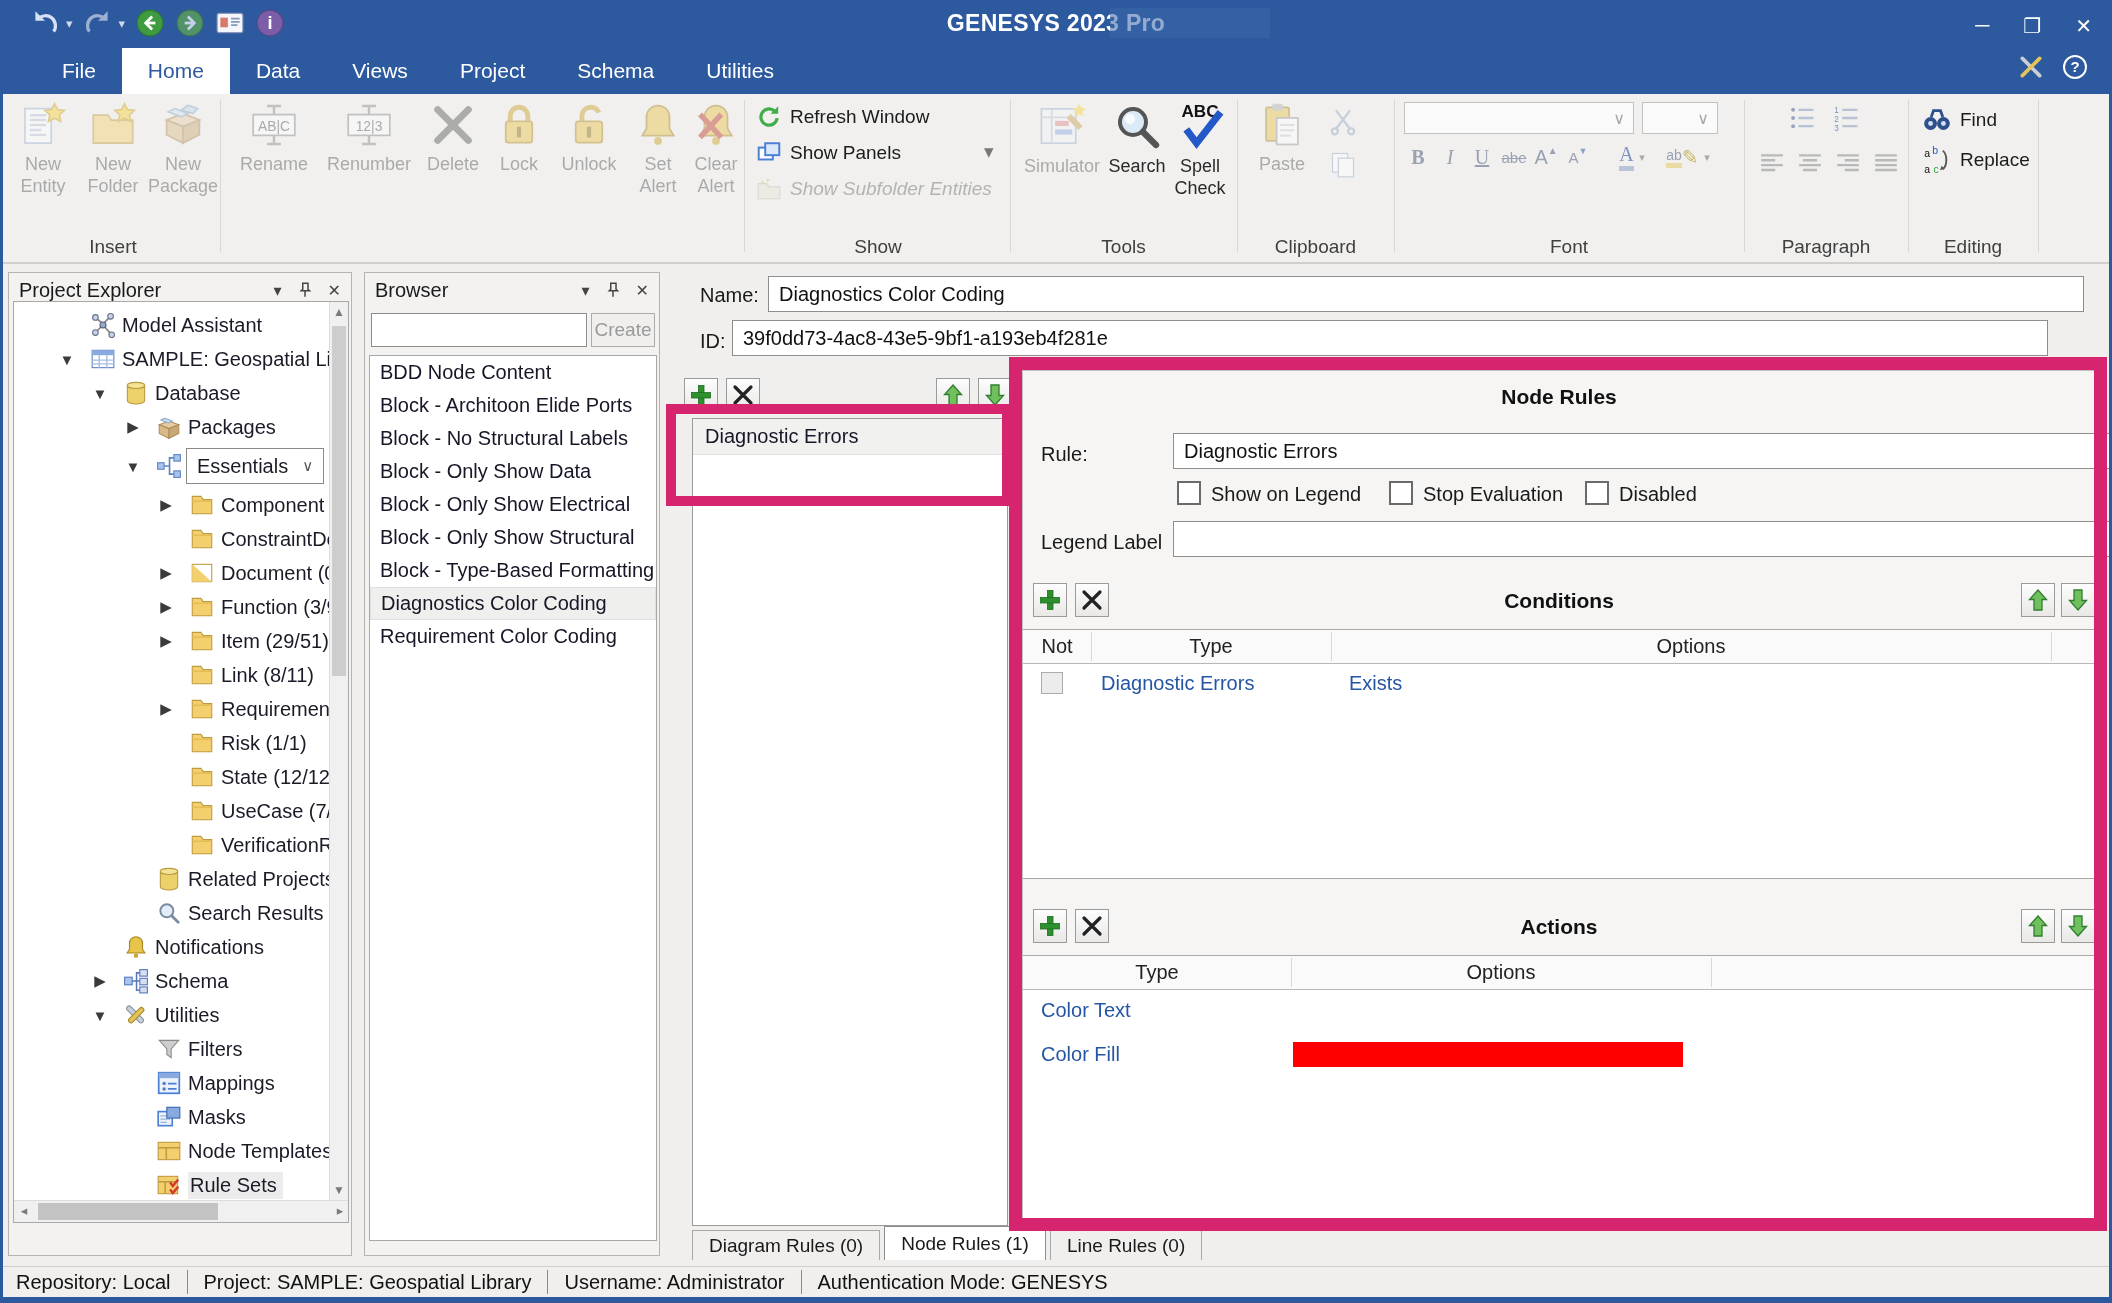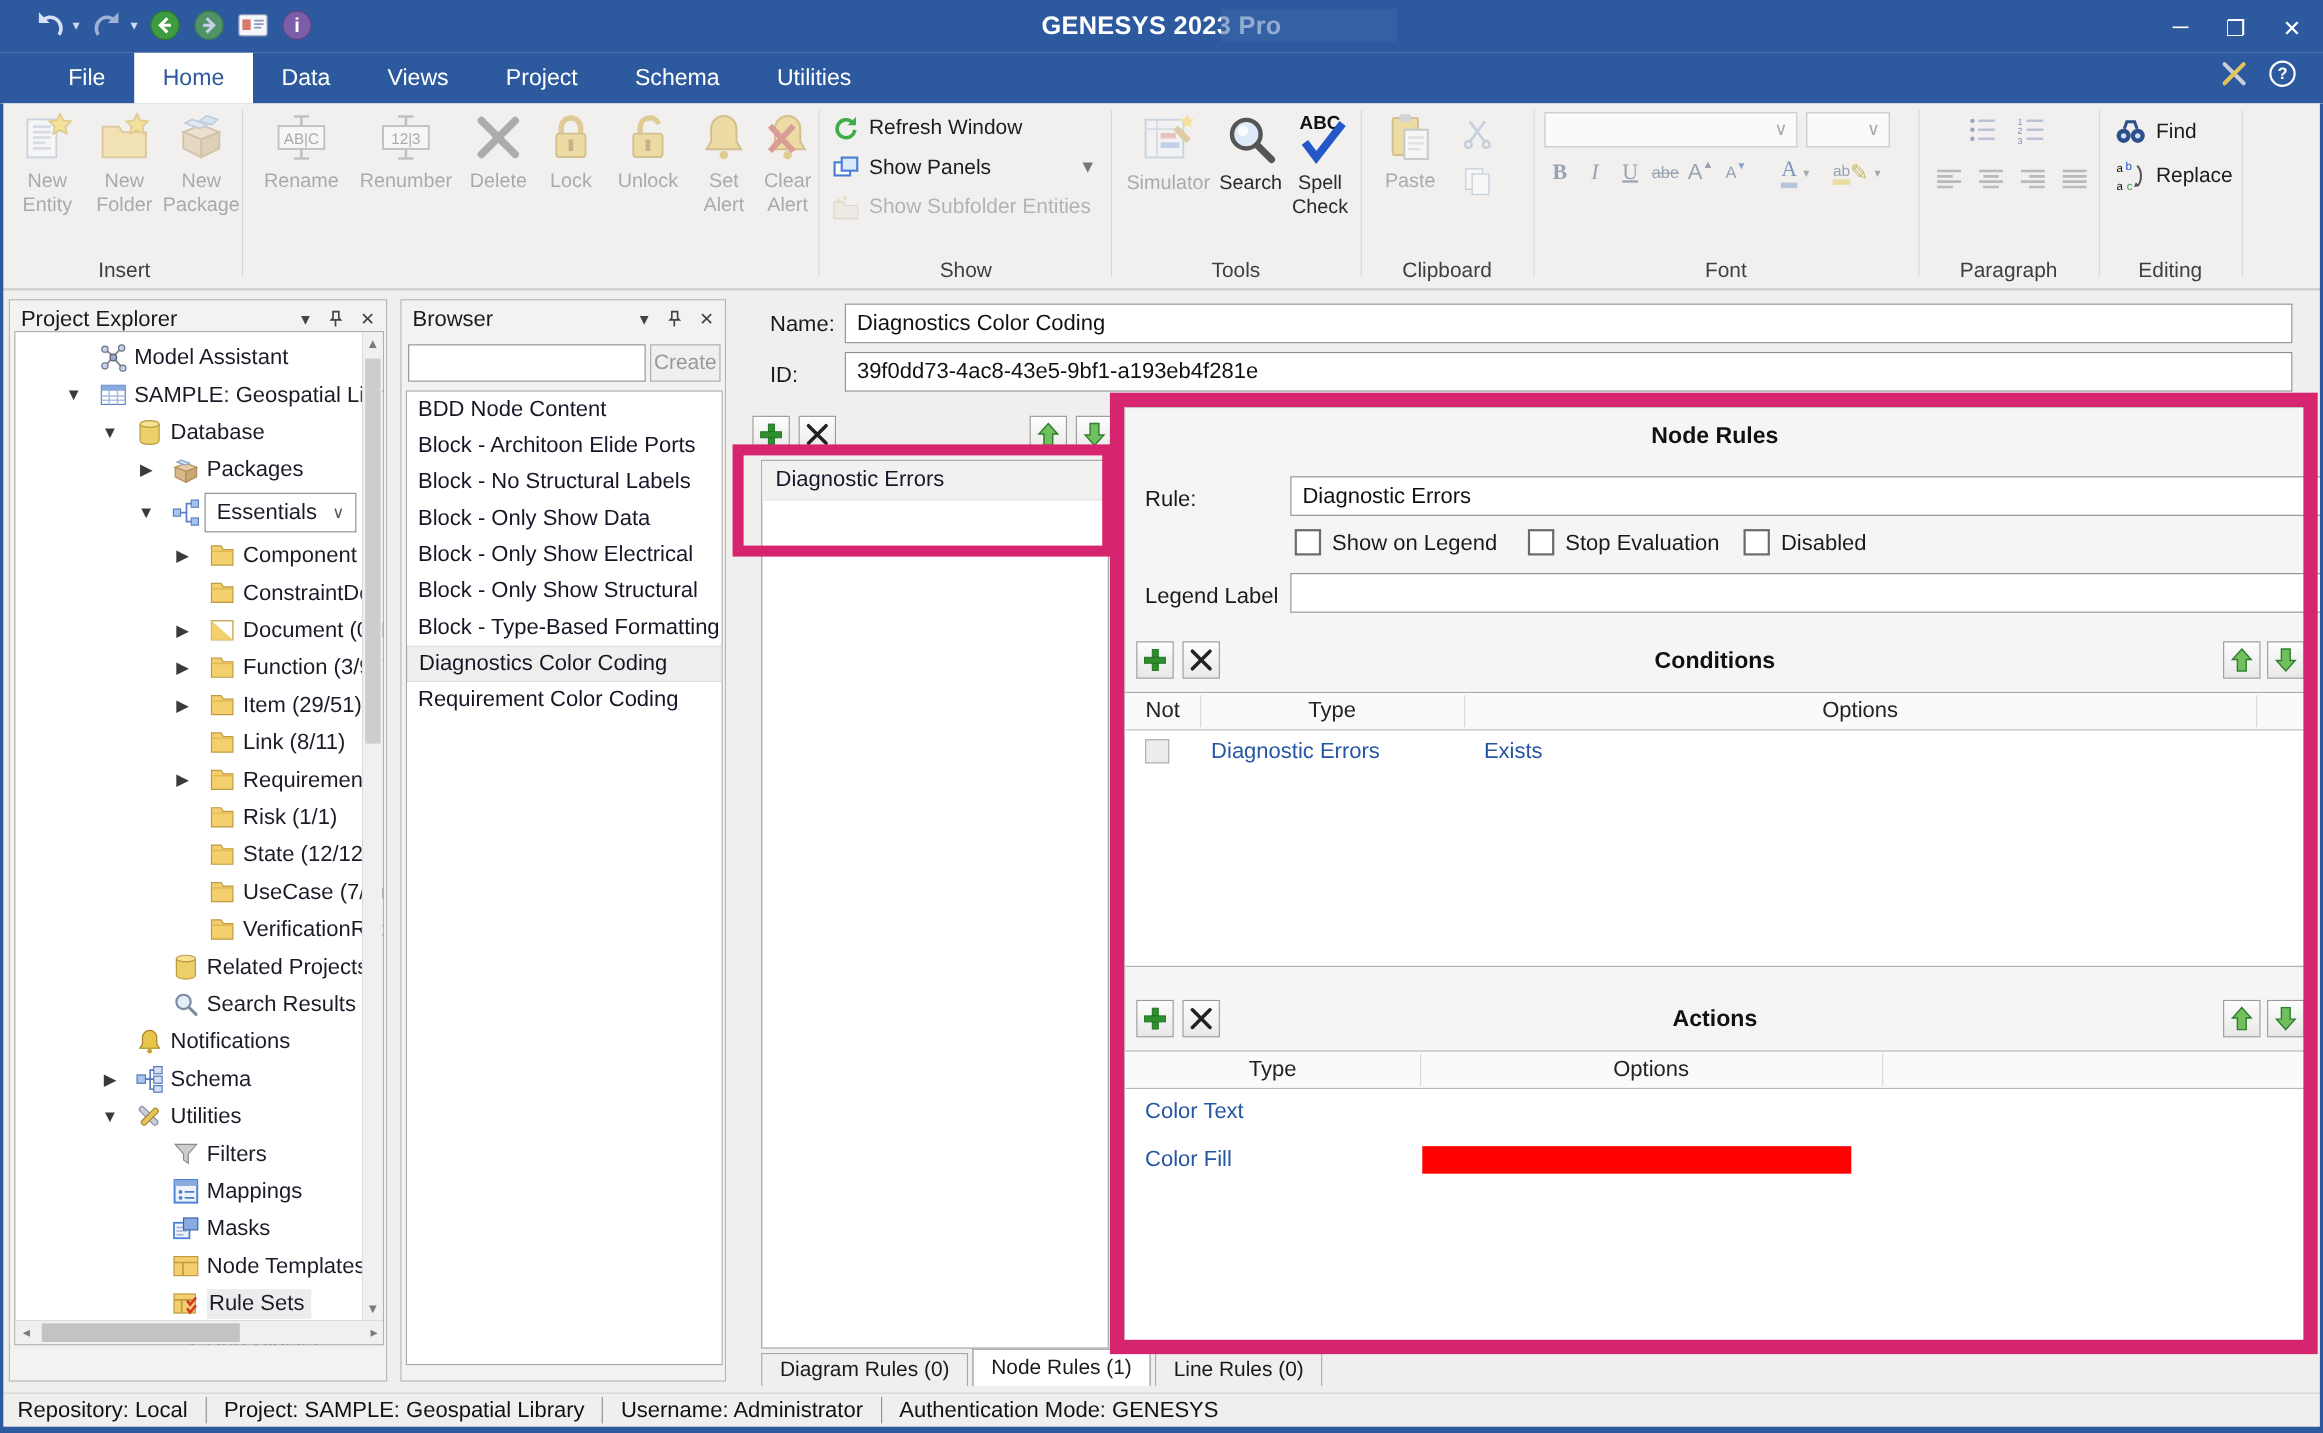--- a/index.html
+++ b/index.html
@@ -21,21 +21,21 @@
   .mtab.active{background:#fff;color:#2d5a9e;}
   .menu-right{position:absolute;right:24px;top:6px;display:flex;gap:18px;align-items:center;}
   
   .ribbon{position:absolute;left:0;top:94px;width:2112px;height:170px;background:#f1f0ef;border-bottom:2px solid #cfcecd;}
   .rsep{position:absolute;top:6px;width:1px;height:152px;background:#d8d7d6;}
   .rgroup-label{position:absolute;top:142px;height:24px;text-align:center;color:#3f3f3f;font-size:19px;}
   .rbtn{position:absolute;text-align:center;color:#2a2a2a;font-size:18px;line-height:22px;}
   .rbtn .icn{display:inline-block;}
   .rbtn.dis{opacity:.45;color:#555;}
   .rrow{position:absolute;display:flex;align-items:center;gap:8px;font-size:19px;color:#1c1c1c;white-space:nowrap;}
-  .rrow.dis{opacity:.5;color:#777;}
+  .rrow.dis{opacity:.5;color:#777;font-style:italic;}
   .rrow .icn{width:26px;height:26px;}
   .combo{height:32px;background:#fafafa;border:1px solid #c3c2c1;display:flex;align-items:center;justify-content:flex-end;padding:0 8px;color:#9a9a9a;font-size:16px;}
   .fbtn{display:inline-flex;align-items:center;justify-content:center;width:32px;height:30px;font-size:20px;color:#9aa2b2;}
   
   .panel{position:absolute;background:#f3f2f1;border:1px solid #b5b4b3;}
   .phead{height:34px;display:flex;align-items:center;padding:0 10px;font-size:20px;color:#1a1a1a;}
   .phead .sp{flex:1;}
   .phead .hic{color:#444;font-size:16px;margin-left:14px;}
   .pwhite{position:absolute;background:#fff;border:1px solid #a9a8a7;overflow:hidden;}
   
@@ -652,21 +652,21 @@
           <div class="bitem">Requirement Color Coding</div>
         </div>
     </div>
   </div>
 
   <div class="flabel" style="left:700px;top:284px">Name:</div>
   <div class="field" style="left:768px;top:276px;width:1316px">
       <span>Diagnostics Color Coding</span>
     </div>
   <div class="flabel" style="left:700px;top:330px">ID:</div>
-  <div class="field" style="left:768px;top:320px;width:1316px">
+  <div class="field" style="left:732px;top:320px;width:1316px">
       <span>39f0dd73-4ac8-43e5-9bf1-a193eb4f281e</span>
     </div>
 
   <div class="sqbtn" style="left:684px;top:378px">
       <span class="icn"><svg viewBox="0 0 24 24" width="100%" height="100%">
           <rect x="9.5" y="2.5" width="5.5" height="19" fill="#2e8f2e" stroke="#1d6e1d" stroke-width=".8"></rect>
           <rect x="2.5" y="9.5" width="19" height="5.5" fill="#2e8f2e" stroke="#1d6e1d" stroke-width=".8"></rect>
         </svg></span>
     </div>
   <div class="sqbtn" style="left:726px;top:378px">

